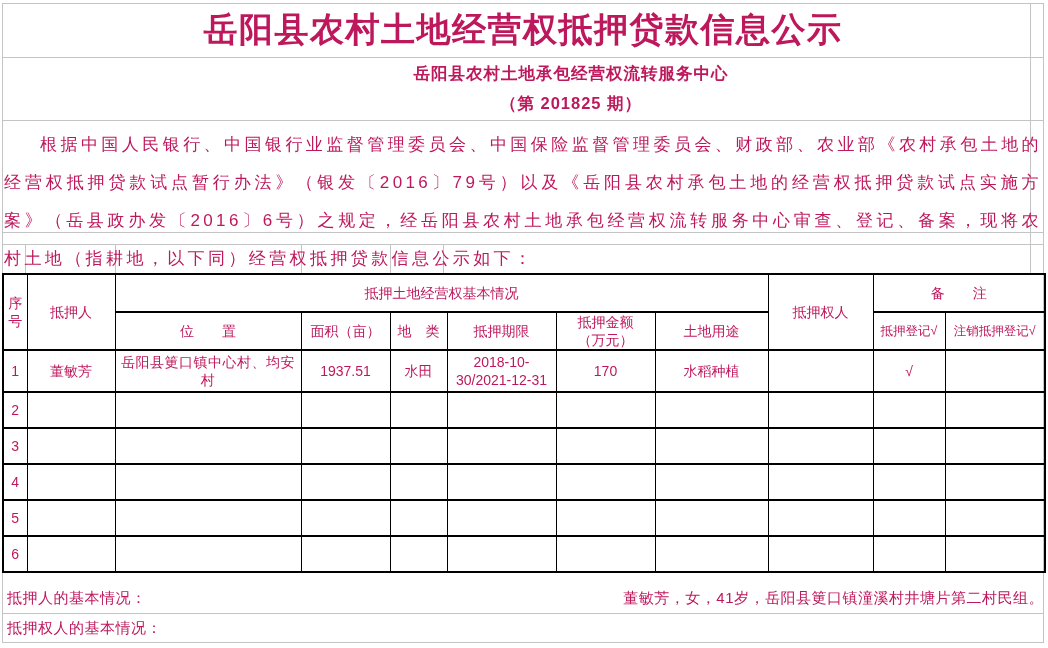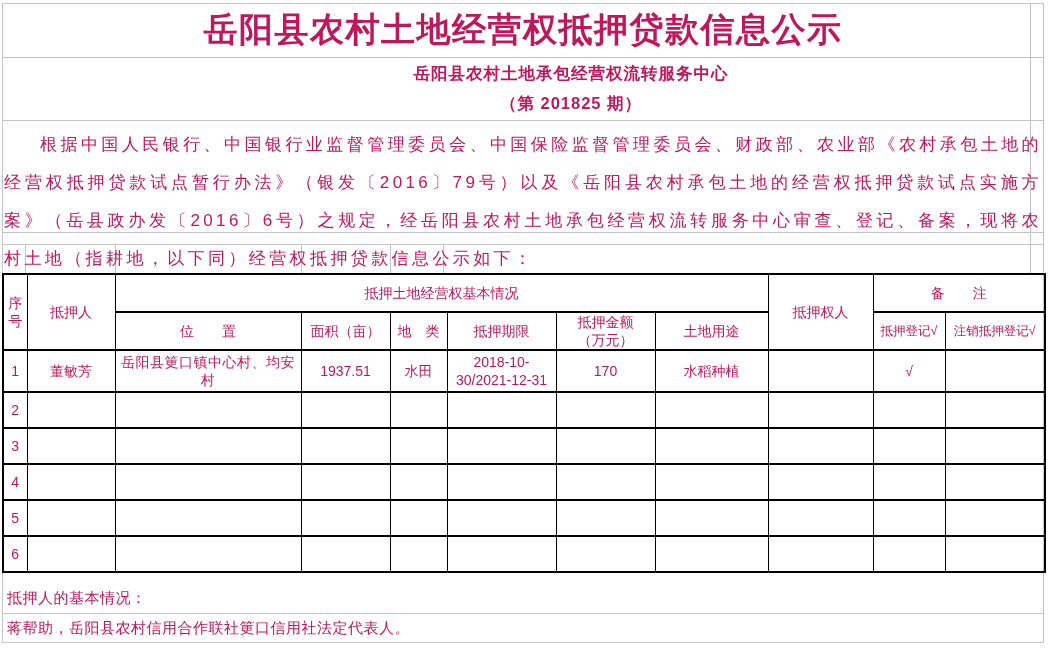--- a/index.html
+++ b/index.html
@@ -187,18 +187,19 @@
         <td></td>
         <td></td>
         <td></td>
         <td></td>
       </tr>
     </tbody>
   </table>
 
   <div class="foot f1">
     <span>抵押人的基本情况：</span>
+      <span>董敏芳，女，41岁，岳阳县筻口镇潼溪村井塘片第二村民组。</span>
   </div>
   <div class="foot f2">
-      <span>蒋帮助，岳阳县农村信用合作联社筻口信用社法定代表人。</span>
+    <span>抵押权人的基本情况：</span>
   </div>
 
 </div>
 
 </body></html>

